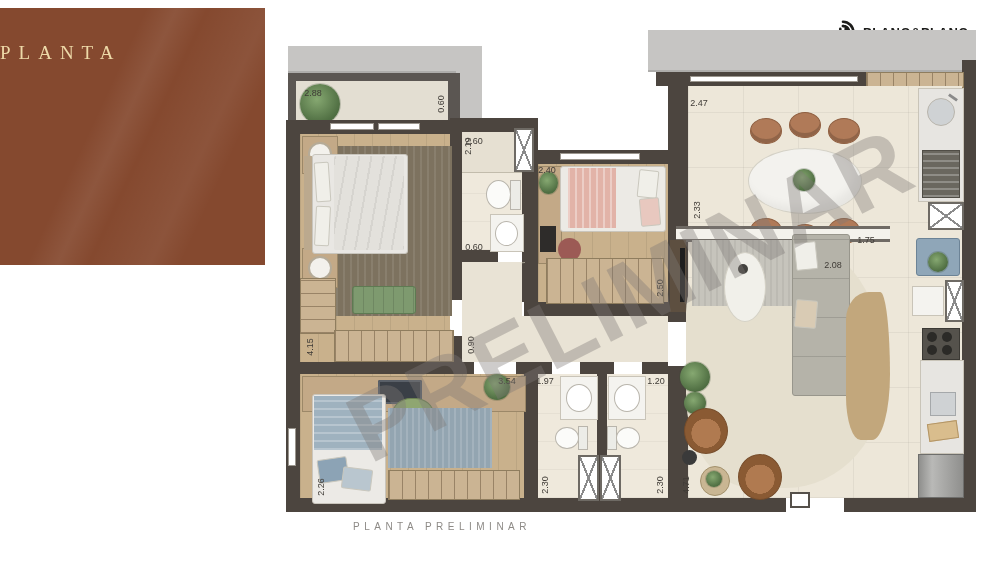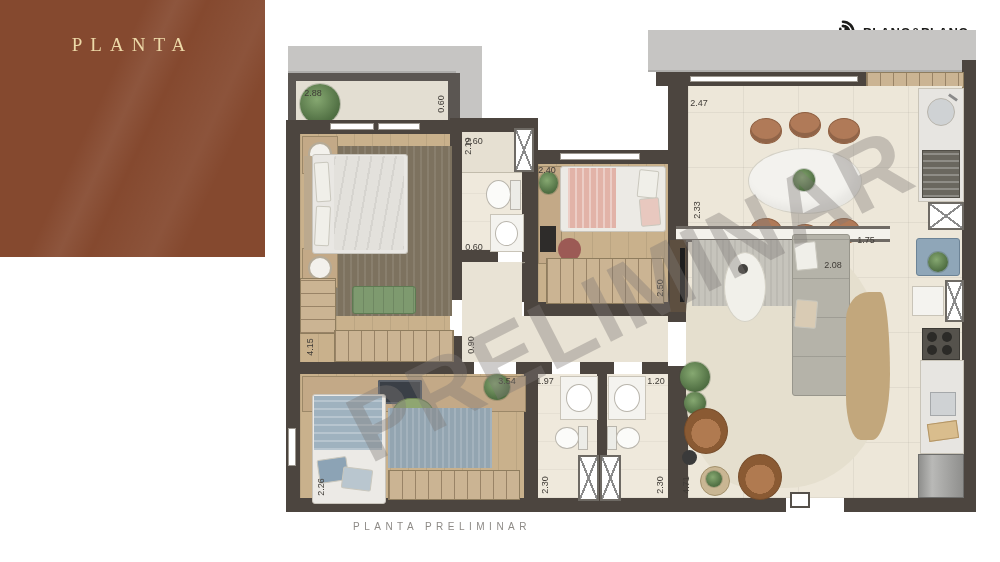--- a/index.html
+++ b/index.html
@@ -1,22 +1,22 @@
 <!DOCTYPE html>
 <html><head>
 <meta charset="utf-8">
 <style>
   html,body{margin:0;padding:0;background:#fff;}
   .canvas{position:relative;width:1000px;height:562px;background:#fff;overflow:hidden;
           font-family:"Liberation Sans",sans-serif;}
   .abs{position:absolute;}
 
   
-  .panel{position:absolute;left:0;top:0;width:265px;height:257px;color:#EDD9A8;
-         text-align:center;font-family:"Liberation Serif",serif;
+  .panel{position:absolute;left:0;top:8px;width:265px;height:257px;color:#EDD9A8;
+         text-align:left;font-family:"Liberation Serif",serif;
          background:linear-gradient(115deg,rgba(255,255,255,0) 38%,rgba(255,255,255,.07) 46%,
                     rgba(255,255,255,0) 54%,rgba(255,255,255,.06) 70%,rgba(255,255,255,0) 78%),#85492F;}
   .panel-title{margin-top:34px;font-size:19px;letter-spacing:8px;font-weight:400;}
   .panel-area{margin-top:14px;line-height:1;}
   .panel-area .num{font-size:68px;letter-spacing:2px;}
   .panel-area .unit{font-size:42px;letter-spacing:1px;}
   .panel-area sup{font-size:20px;vertical-align:28px;}
   .panel-sub{margin-top:22px;font-size:18px;letter-spacing:4px;line-height:1.45;}
 
   

